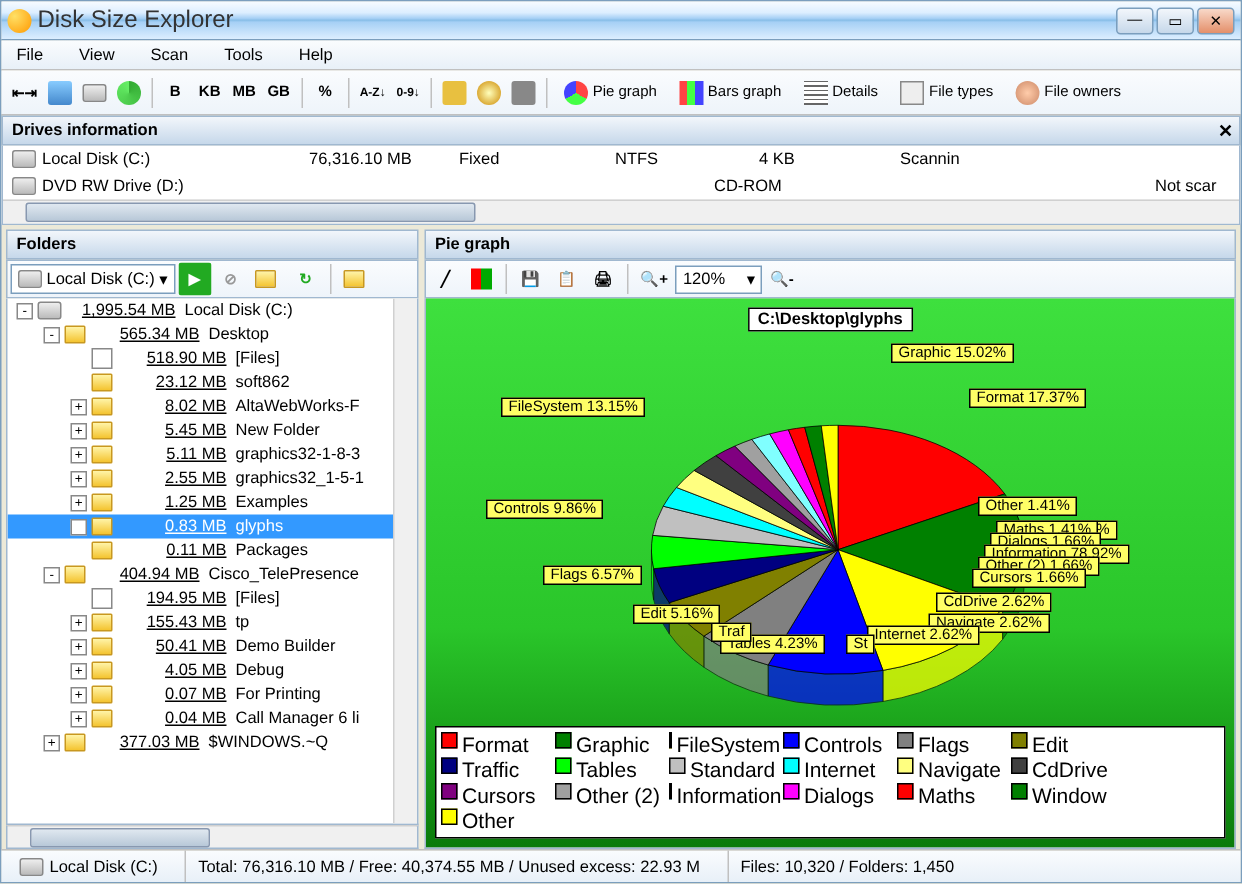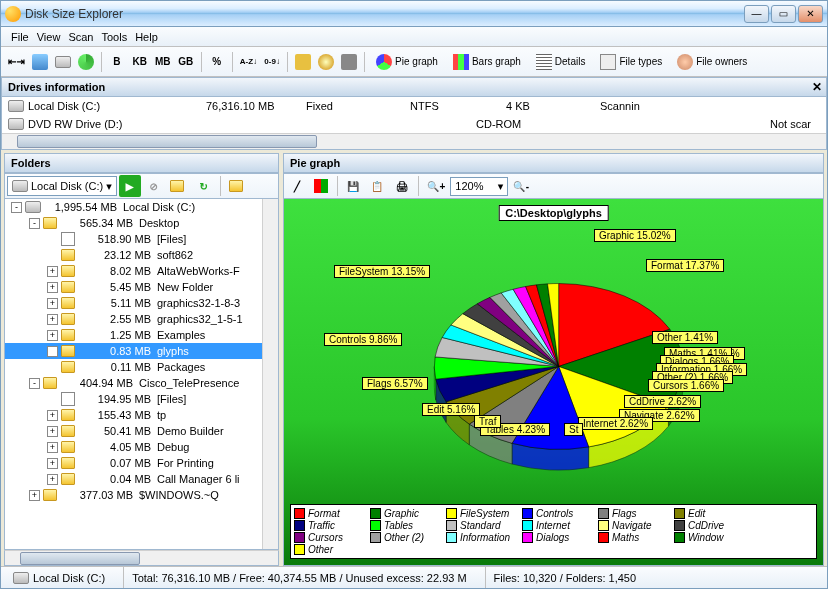--- a/index.html
+++ b/index.html
@@ -1,24 +1,24 @@
 <!DOCTYPE html>
 <html><head>
 <meta charset="utf-8">
 <style>
 * { margin: 0; padding: 0; box-sizing: border-box; }
 body { font-family: Tahoma, Arial, sans-serif; font-size: 11px; background: #ece9d8; width: 828px; height: 589px; overflow: hidden; }
 .window { width: 828px; height: 589px; border: 1px solid #7b9ebd; background: #ece9d8; display: flex; flex-direction: column; }
 .titlebar { height: 26px; background: linear-gradient(180deg, #f7fbff 0%, #dceeff 30%, #a6d0f5 45%, #88bee8 50%, #a6d0f5 55%, #dceeff 100%); display: flex; align-items: center; padding: 0 4px; border-bottom: 1px solid #7b9ebd; }
 .title-icon { width: 16px; height: 16px; margin-right: 4px; background: radial-gradient(circle at 30% 30%, #ffe066, #ff9900); border-radius: 50%; }
-.title-text { color: #333; font-size: 12px; flex: 1; }
+.title-text { color: #333; font-size: 16px; flex: 1; }
 .winctrls { display: flex; gap: 2px; }
 .winbtn { width: 25px; height: 18px; background: linear-gradient(180deg, #f2f6fb, #c6d8ea); border: 1px solid #7b9ebd; border-radius: 3px; display: flex; align-items: center; justify-content: center; font-size: 10px; cursor: pointer; }
 .winbtn.close { background: linear-gradient(180deg, #f8d9c9, #e48f6a); }
-.menubar { height: 20px; background: linear-gradient(180deg, #fafcfe, #e8f0f8); padding: 0 6px; display: flex; align-items: center; gap: 0; border-bottom: 1px solid #c0c0c0; }
+.menubar { height: 20px; background: linear-gradient(180deg, #fafcfe, #e8f0f8); padding: 0 6px; display: flex; align-items: center; gap: 16px; border-bottom: 1px solid #c0c0c0; }
 .menu-item { cursor: pointer; padding: 2px 4px; }
 .toolbar { height: 30px; background: linear-gradient(180deg, #fafcfe, #eef4fa); border-bottom: 1px solid #c0c0c0; display: flex; align-items: center; padding: 0 4px; gap: 1px; }
 .tbtn { min-width: 22px; height: 22px; display: flex; align-items: center; justify-content: center; border: 1px solid transparent; border-radius: 2px; cursor: pointer; padding: 0 2px; font-size: 10px; font-weight: bold; }
 .tsep { width: 1px; height: 20px; background: #c0c0c0; margin: 0 3px; }
 .tbtn.withtext { padding: 0 6px; font-weight: normal; gap: 3px; }
 .icon16 { width: 16px; height: 16px; display: inline-block; }
 .panel-header { height: 20px; background: linear-gradient(180deg, #f2f6fb, #c6d8ea); border: 1px solid #a0b8d0; padding: 0 6px; display: flex; align-items: center; font-weight: bold; position: relative; }
 .panel-header .close-x { position: absolute; right: 4px; cursor: pointer; font-size: 12px; }
 .drives-grid { border: 1px solid #a0b8d0; border-top: none; background: white; }
 .grid-head { display: flex; height: 18px; background: linear-gradient(180deg, #fff, #f0f0f0); border-bottom: 1px solid #d0d0d0; }
@@ -31,30 +31,30 @@
 .folders-panel { width: 275px; display: flex; flex-direction: column; border-radius: 16px; }
 .pie-panel { flex: 1; display: flex; flex-direction: column; }
 .folder-toolbar { height: 26px; display: flex; align-items: center; gap: 2px; padding: 2px; background: linear-gradient(180deg, #fafcfe, #eef4fa); border: 1px solid #a0b8d0; }
 .drive-combo { height: 20px; border: 1px solid #7b9ebd; background: white; padding: 0 4px; display: flex; align-items: center; gap: 3px; min-width: 102px; }
 .tree { flex: 1; background: white; border: 1px solid #a0b8d0; border-top: none; overflow: hidden; position: relative; }
 .tree-scroll { overflow: hidden; height: 100%; }
 .tree-row { display: flex; align-items: center; height: 16px; white-space: nowrap; padding-right: 4px; }
 .tree-row.selected { background: #3399ff; color: white; }
 .tree-exp { width: 11px; height: 11px; border: 1px solid #888; background: white; display: flex; align-items: center; justify-content: center; font-size: 9px; line-height: 1; cursor: pointer; margin-right: 3px; }
 .tree-icon { width: 14px; height: 12px; background: linear-gradient(180deg, #fff4a8, #f4c430); border: 1px solid #c89820; border-radius: 1px; margin-right: 4px; flex-shrink: 0; }
-.tree-size { width: 72px; text-align: right; margin-right: 6px; }
+.tree-size { width: 72px; text-align: right; margin-right: 6px; text-decoration: underline; }
 .tree-vsb { position: absolute; right: 0; top: 0; bottom: 0; width: 16px; background: #f0f0f0; border-left: 1px solid #d0d0d0; }
 .tree-hsb { height: 16px; background: #f0f0f0; border: 1px solid #a0b8d0; border-top: 1px solid #d0d0d0; position: relative; }
 .pie-toolbar { height: 26px; display: flex; align-items: center; gap: 2px; padding: 2px; background: linear-gradient(180deg, #fafcfe, #eef4fa); border: 1px solid #a0b8d0; }
 .pie-view { flex: 1; border: 1px solid #a0b8d0; border-top: none; background: linear-gradient(180deg, #3ee03e 0%, #2ac62a 60%, #0a7a0a 100%); position: relative; overflow: hidden; }
 .zoom-combo { width: 58px; height: 19px; border: 1px solid #7b9ebd; background: white; padding: 0 4px; display: flex; align-items: center; }
 .pie-title { position: absolute; top: 6px; left: 50%; transform: translateX(-50%); background: white; border: 1px solid black; padding: 1px 6px; font-weight: bold; white-space: nowrap; }
 .pie-label { position: absolute; background: #ffff66; border: 1px solid black; padding: 0 4px; font-size: 10px; white-space: nowrap; }
 .legend { position: absolute; bottom: 6px; left: 6px; right: 6px; background: white; border: 1px solid black; padding: 3px; display: flex; flex-wrap: wrap; gap: 1px 4px; }
-.leg-item { display: flex; align-items: flex-end; gap: 3px; width: 72px; font-size: 10px; font-style: italic; }
+.leg-item { display: flex; align-items: flex-start; gap: 3px; width: 72px; font-size: 14px; }
 .leg-sw { width: 11px; height: 11px; border: 1px solid black; }
 .statusbar { height: 22px; background: linear-gradient(180deg, #fafcfe, #e8f0f8); border-top: 1px solid #c0c0c0; display: flex; align-items: center; padding: 0 4px; gap: 10px; }
 .sb-cell { border-left: 1px solid #c0c0c0; padding: 0 8px; height: 100%; display: flex; align-items: center; }
 .sb-cell:first-child { border-left: none; }
 .drive-icon { width: 16px; height: 12px; background: linear-gradient(180deg, #eee, #bbb); border: 1px solid #888; border-radius: 2px; position: relative; }
 </style>
 </head>
 <body>
 
 <div class="window">
@@ -375,21 +375,21 @@
             <path d="M 265 150 L 243.5796132987625 71.28485382633164 A 120 80 0 0 1 254.24654267828967 70.3218609219145 Z" fill="#008000" stroke="black" stroke-width="0.5"></path>
             <path d="M 265 150 L 254.24654267828967 70.3218609219145 A 120 80 0 0 1 265.00000000000017 70 Z" fill="#ffff00" stroke="black" stroke-width="0.5"></path>
           </svg>
         <div id="pie-labels">
             <div class="pie-label" style="left: 310px; top: 30px;">Graphic 15.02%</div>
             <div class="pie-label" style="left: 362px; top: 60px;">Format 17.37%</div>
             <div class="pie-label" style="left: 368px; top: 132px;">Other 1.41%</div>
             <div class="pie-label" style="left: 384px; top: 148px;">Window 1.41%</div>
             <div class="pie-label" style="left: 380px; top: 148px;">Maths 1.41%</div>
             <div class="pie-label" style="left: 376px; top: 156px;">Dialogs 1.66%</div>
-            <div class="pie-label" style="left: 372px; top: 164px;">Information 1.66%</div>
+            <div class="pie-label" style="left: 372px; top: 164px;">Information 78.92%</div>
             <div class="pie-label" style="left: 368px; top: 172px;">Other (2) 1.66%</div>
             <div class="pie-label" style="left: 364px; top: 180px;">Cursors 1.66%</div>
             <div class="pie-label" style="left: 340px; top: 196px;">CdDrive 2.62%</div>
             <div class="pie-label" style="left: 335px; top: 210px;">Navigate 2.62%</div>
             <div class="pie-label" style="left: 294px; top: 218px;">Internet 2.62%</div>
             <div class="pie-label" style="left: 280px; top: 224px;">St</div>
             <div class="pie-label" style="left: 196px; top: 224px;">Tables 4.23%</div>
             <div class="pie-label" style="left: 146px; top: 216px; margin-left: 44px;">Traf</div>
             <div class="pie-label" style="left: 138px; top: 204px;">Edit 5.16%</div>
             <div class="pie-label" style="left: 78px; top: 178px;">Flags 6.57%</div>

